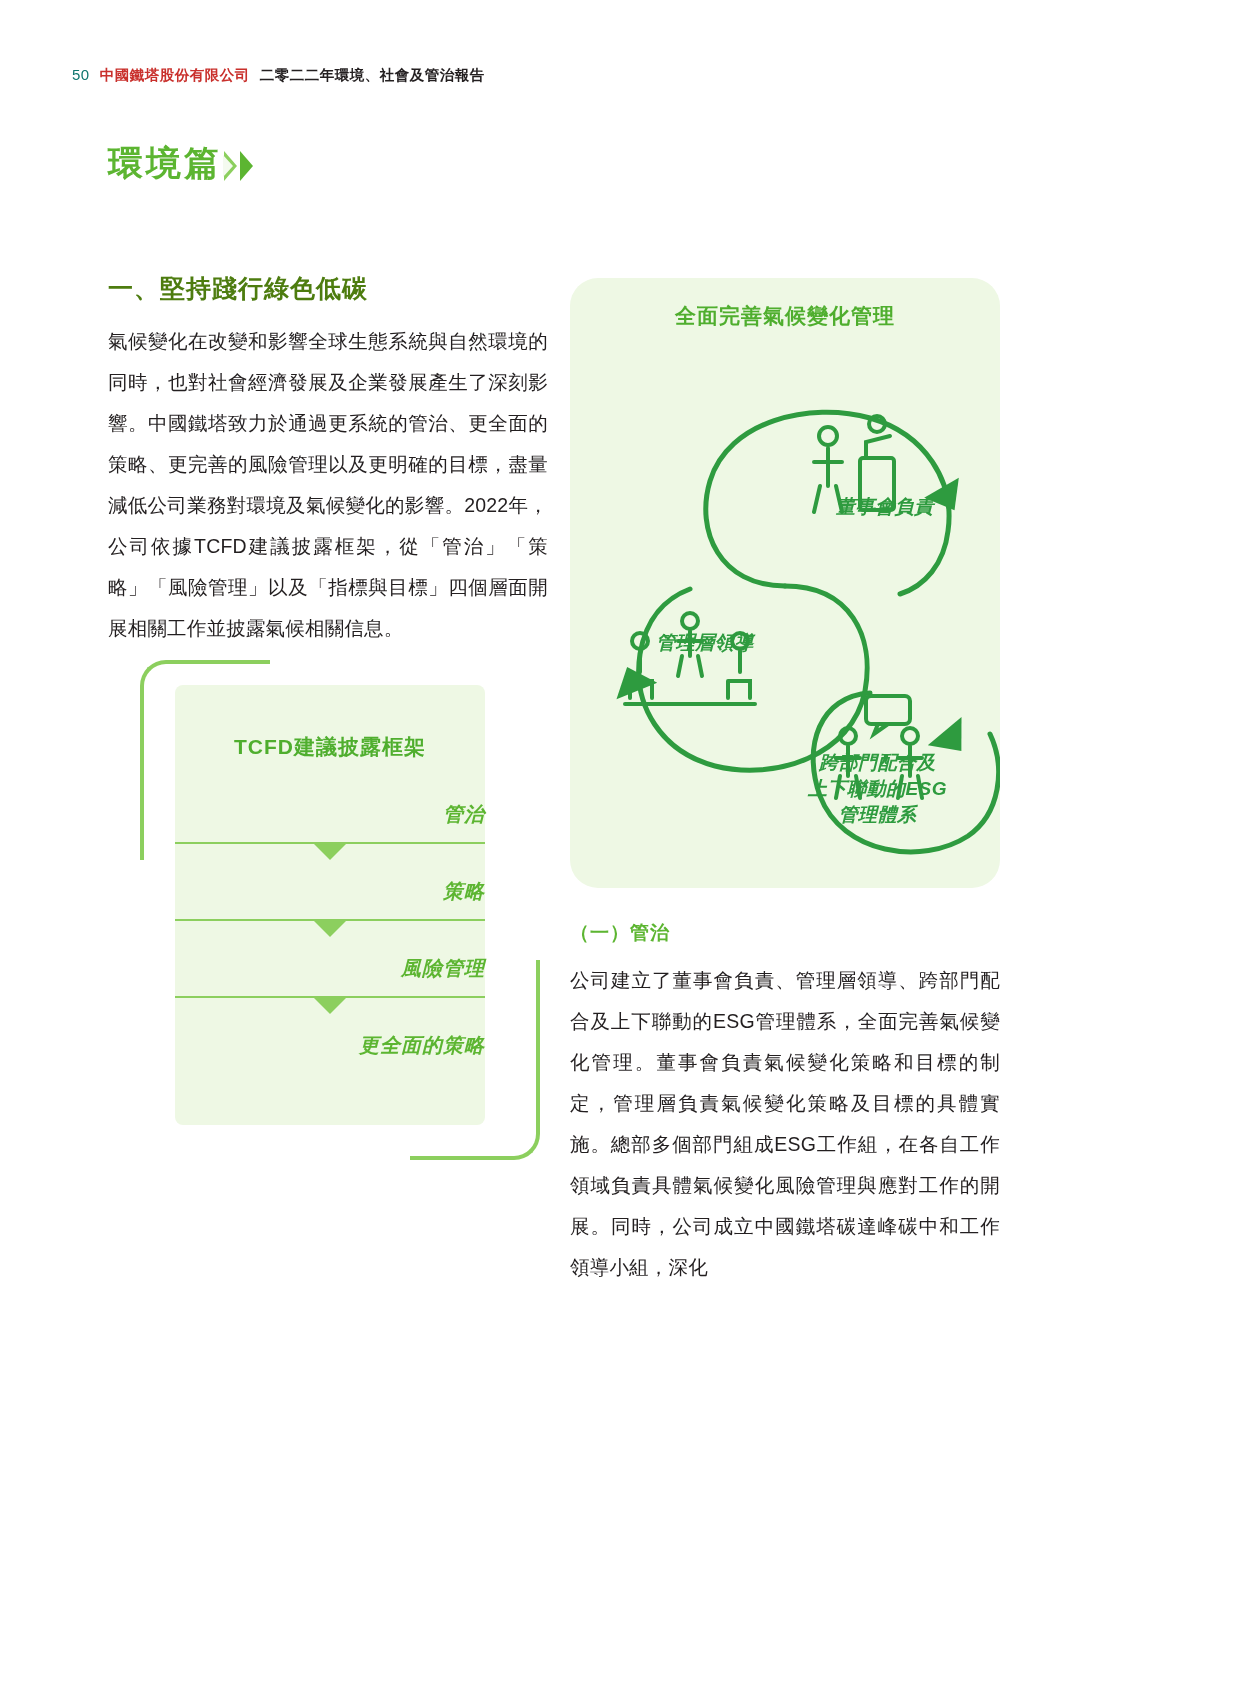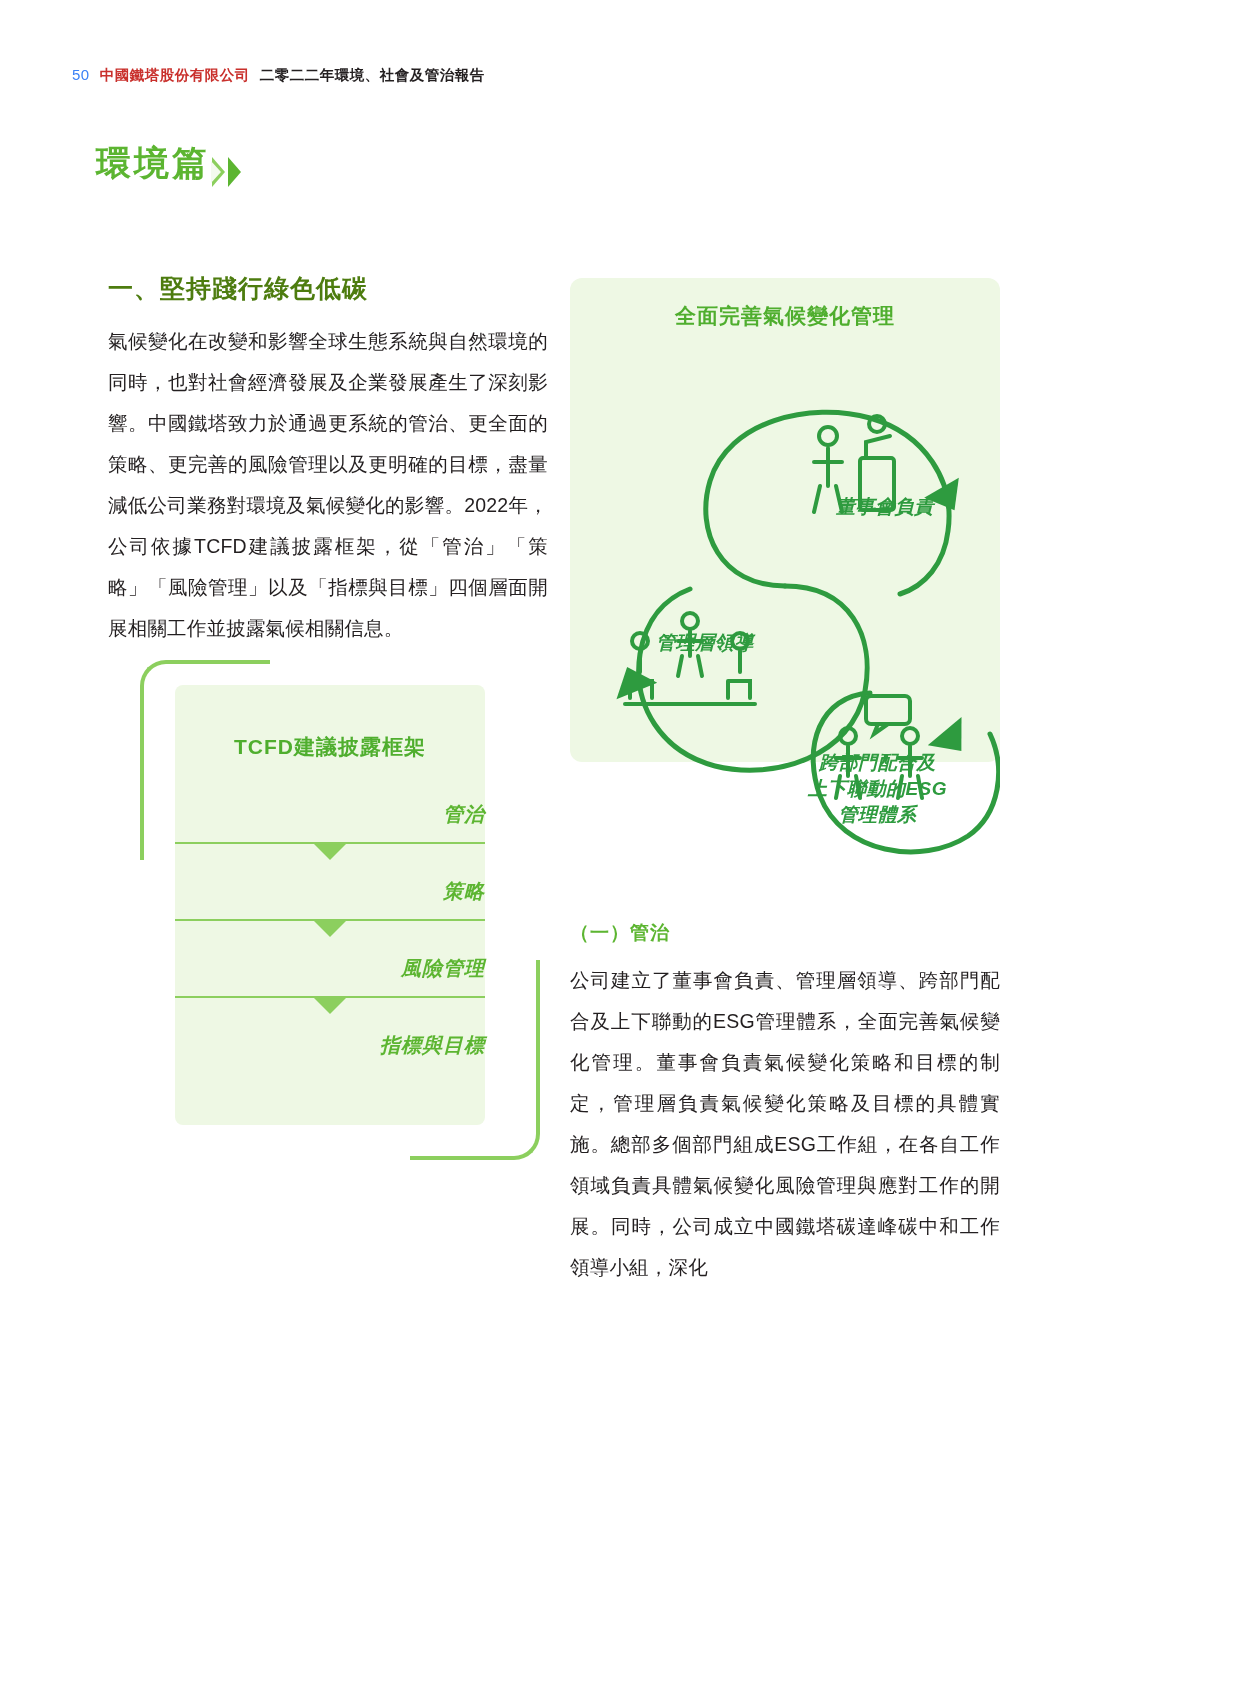--- a/index.html
+++ b/index.html
@@ -21,43 +21,43 @@
     position: absolute;
     top: 66px;
     left: 72px;
     display: flex;
     align-items: baseline;
     gap: 10px;
     white-space: nowrap;
   }
   .page-number {
     font-size: 15px;
-    color: #3b82f6;
+    color: #0f766e;
     letter-spacing: 0.5px;
   }
   .company-name {
     font-size: 14.5px;
     font-weight: bold;
     color: #c9302c;
     letter-spacing: 0.5px;
   }
   .report-title {
     font-size: 14.5px;
     font-weight: bold;
     color: #231f20;
     letter-spacing: 0.5px;
   }
 
   
   .section-banner {
     position: absolute;
     top: 140px;
-    left: 96px;
+    left: 108px;
     display: flex;
-    align-items: flex-end;
+    align-items: center;
     gap: 2px;
   }
   .section-banner .label {
     font-size: 35px;
     font-weight: bold;
     color: #5cb531;
     letter-spacing: 3px;
   }
   .chev-wrap { display: flex; align-items: center; gap: 3px; margin-top: 4px;}
   .chev {
@@ -181,23 +181,23 @@
     border-right: 18px solid transparent;
     border-top: 18px solid #8ccf5e;
   }
 
   
   .climate-panel {
     position: absolute;
     top: 278px;
     left: 570px;
     width: 430px;
-    height: 484px;
+    height: 610px;
     background: #eef8e4;
-    border-radius: 12px;
+    border-radius: 28px;
   }
   .climate-title {
     position: absolute;
     top: 24px;
     width: 100%;
     text-align: center;
     font-size: 21px;
     font-weight: bold;
     color: #4fae2e;
     letter-spacing: 1px;
@@ -272,21 +272,21 @@
       <div class="tcfd-step">策略</div>
       <div class="tcfd-sep">
         <span class="line"></span>
         <span class="arrow"></span>
       </div>
       <div class="tcfd-step">風險管理</div>
       <div class="tcfd-sep">
         <span class="line"></span>
         <span class="arrow"></span>
       </div>
-      <div class="tcfd-step">指標與目標</div>
+      <div class="tcfd-step">更全面的策略</div>
     </div>
   </div>
 </div>
 
 <div class="climate-panel">
   <div class="climate-title">全面完善氣候變化管理</div>
 
   <svg class="climate-svg" width="430" height="550" viewBox="0 0 430 550">
 
     <path d="M 215 250 C 150 250 125 195 140 145 C 158 85 240 65 300 82 C 355 98 385 145 378 195 C 374 228 355 250 330 258" fill="none" stroke="#2e9b3f" stroke-width="5" stroke-linecap="round"></path>

